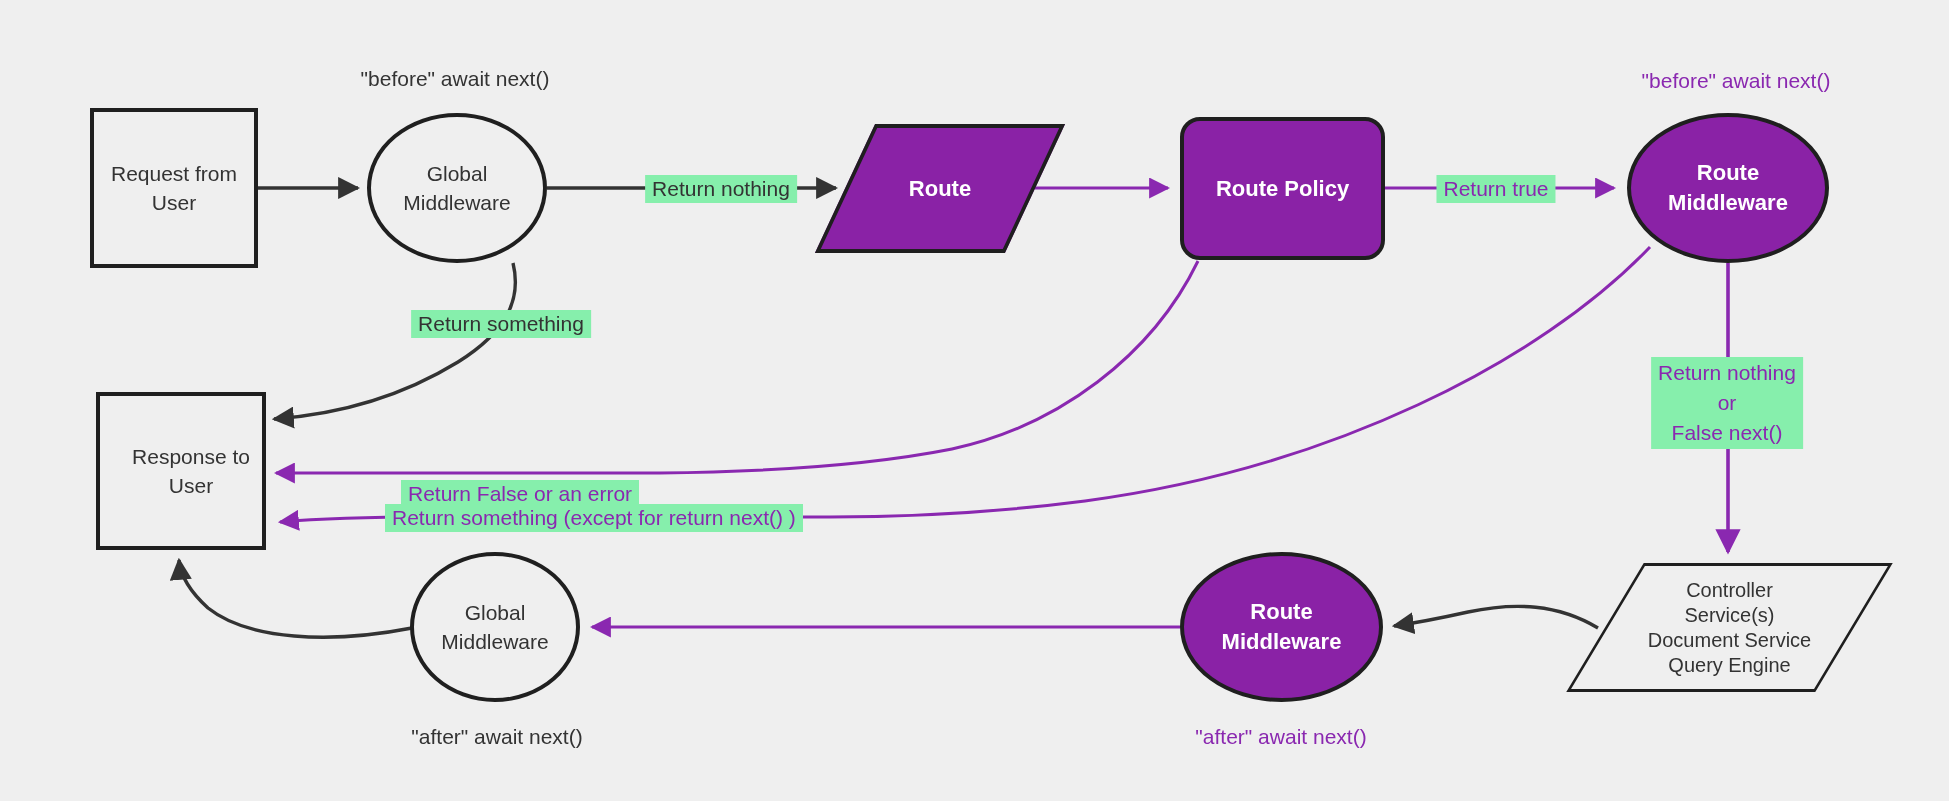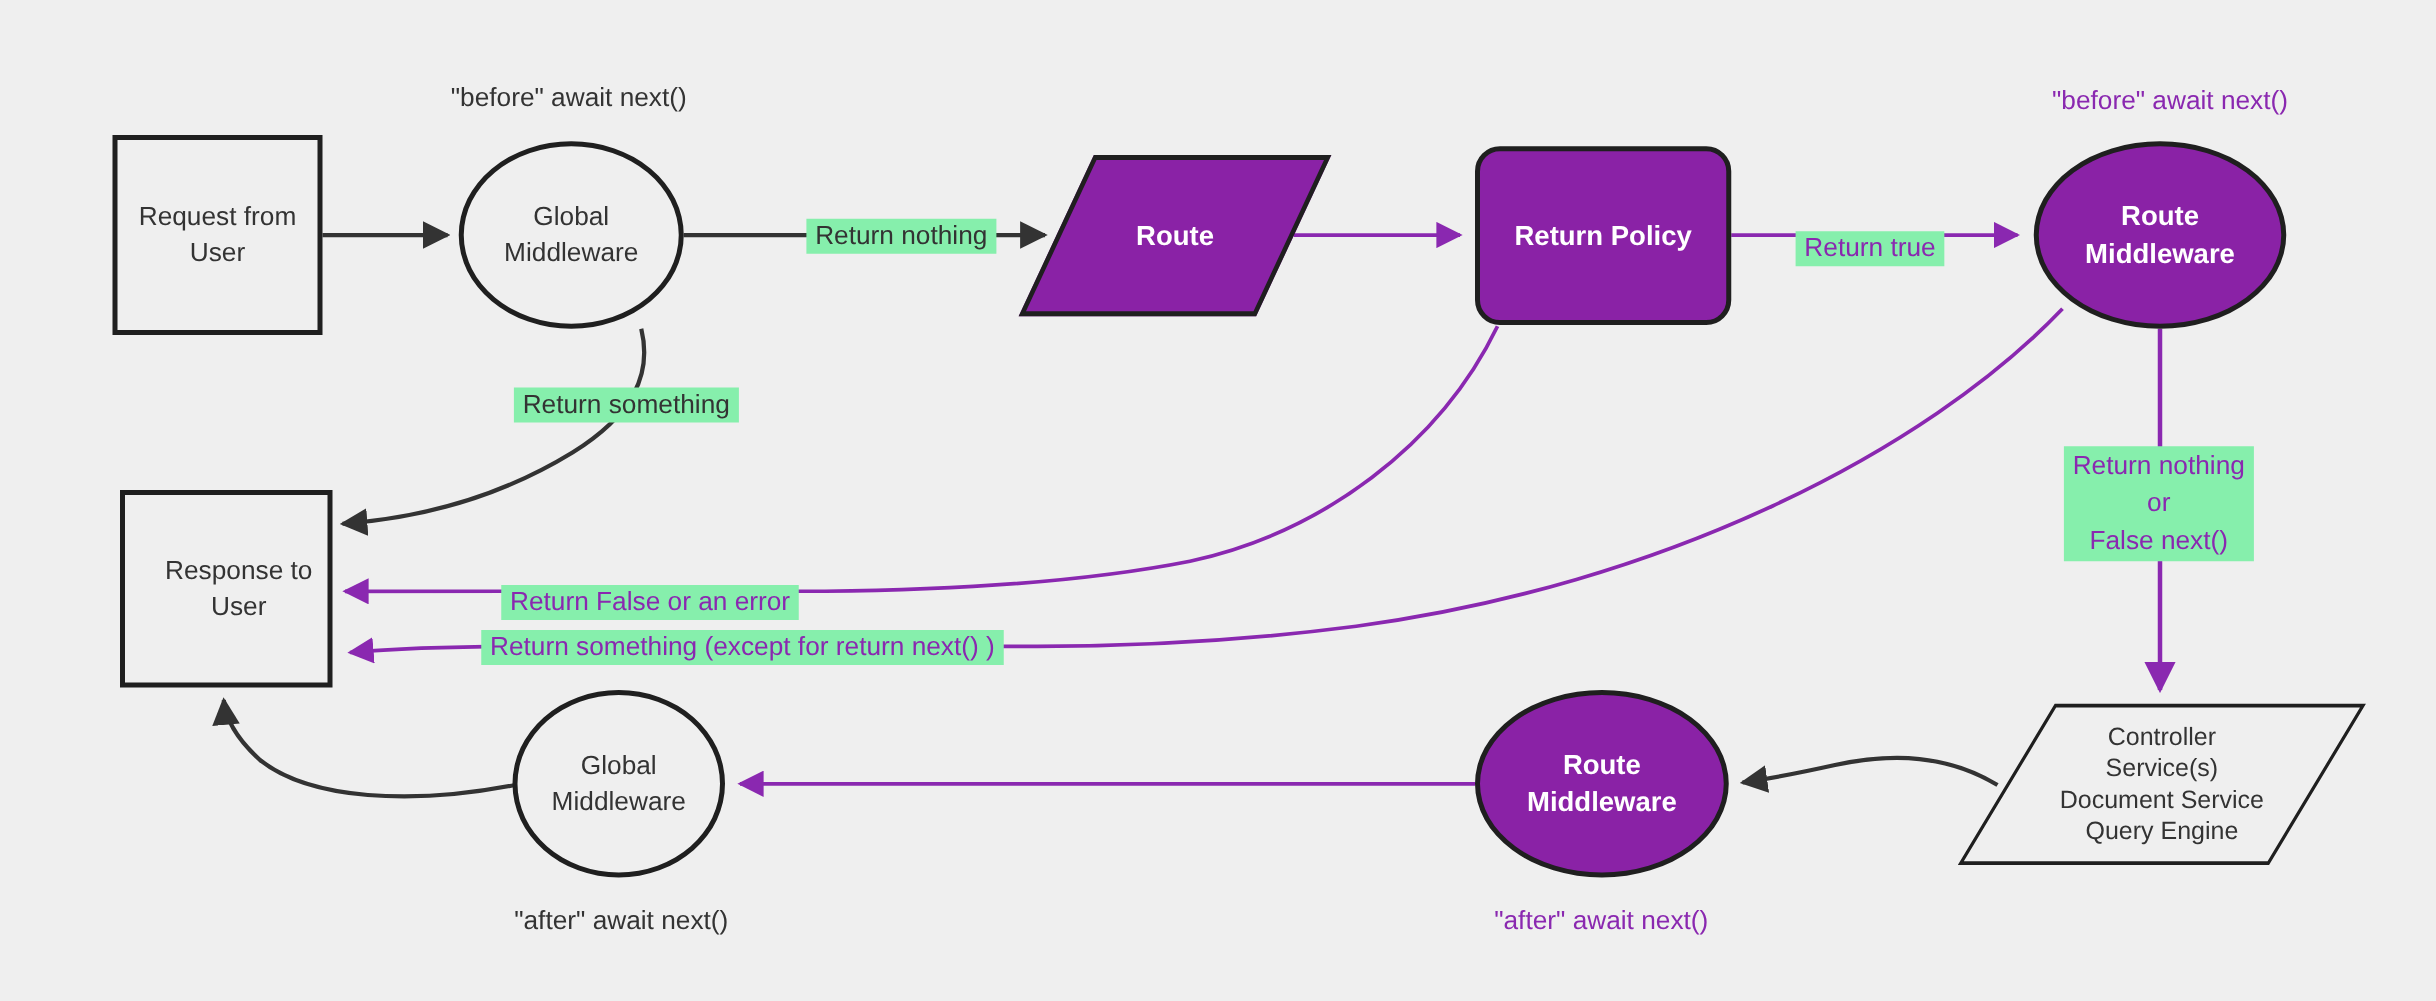--- a/index.html
+++ b/index.html
@@ -78,21 +78,21 @@
     </div>
   </div>
 
   <div class="node skew skew-route purplefill" style="left:845px;top:124px;width:190px;height:129px;">
     <div class="deskew">
       <span class="ln">Route</span>
     </div>
   </div>
 
   <div class="node rounded purplefill" style="left:1180px;top:117px;width:205px;height:143px;border:4px solid #1f1f1f;">
-    <span class="ln">Return Policy</span>
+    <span class="ln">Route Policy</span>
   </div>
 
   <div class="node ellipse purplefill" style="left:1627px;top:113px;width:202px;height:150px;">
     <div>
       <span class="ln">Route</span>
       <span class="ln">Middleware</span>
     </div>
   </div>
 
   <div class="node skew skew-services" style="left:1605px;top:563px;width:249px;height:129px;background:#efefef;border-width:3.5px;">
@@ -122,31 +122,31 @@
     <div>
       <span class="ln">Response to</span>
       <span class="ln">User</span>
     </div>
   </div>
 
   <div class="elabel darktxt ctr" style="left:455px;top:66px;">"before" await next()</div>
 
   <div class="elabel darktxt ctr bg" style="left:721px;top:175px;">Return nothing</div>
 
-  <div class="elabel purpletxt ctr bg" style="left:1496px;top:175px;margin-top:10px;">Return true</div>
+  <div class="elabel purpletxt ctr bg" style="left:1496px;top:175px;">Return true</div>
 
   <div class="elabel purpletxt ctr" style="left:1736px;top:68px;">"before" await next()</div>
 
   <div class="elabel purpletxt ctr bg stack" style="left:1727px;top:357px;">
     <span>Return nothing</span>
     <span>or</span>
     <span>False next()</span>
   </div>
 
-  <div class="elabel purpletxt bg" style="left:401px;top:468px;">Return False or an error</div>
+  <div class="elabel purpletxt bg" style="left:401px;top:480px;">Return False or an error</div>
 
   <div class="elabel purpletxt bg" style="left:385px;top:504px;">Return something (except for return next() )</div>
 
   <div class="elabel darktxt ctr bg" style="left:501px;top:310px;">Return something</div>
 
   <div class="elabel purpletxt ctr" style="left:1281px;top:724px;">"after" await next()</div>
 
   <div class="elabel darktxt ctr" style="left:497px;top:724px;">"after" await next()</div>
 
 </div>

